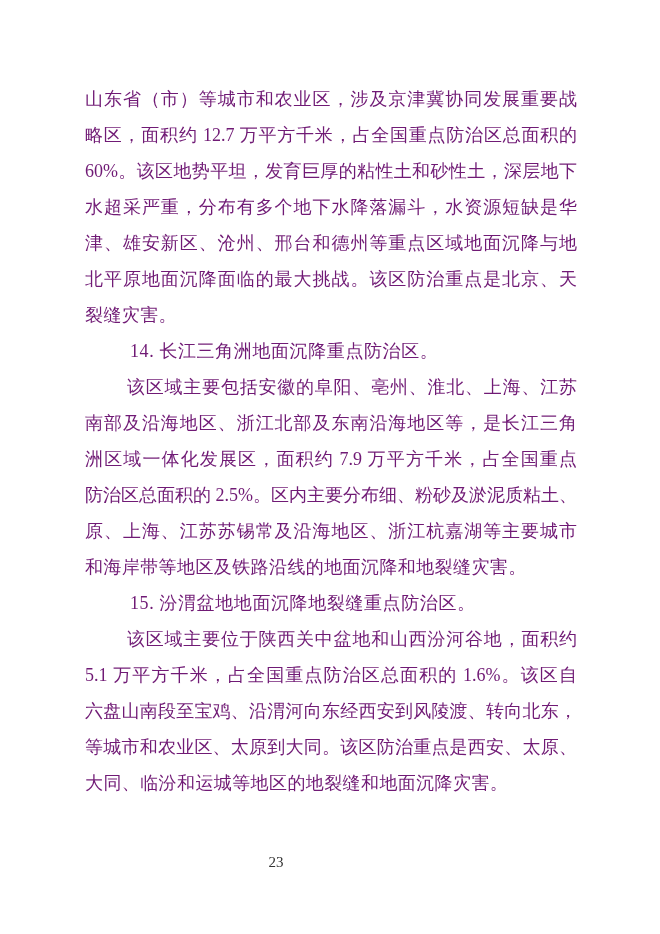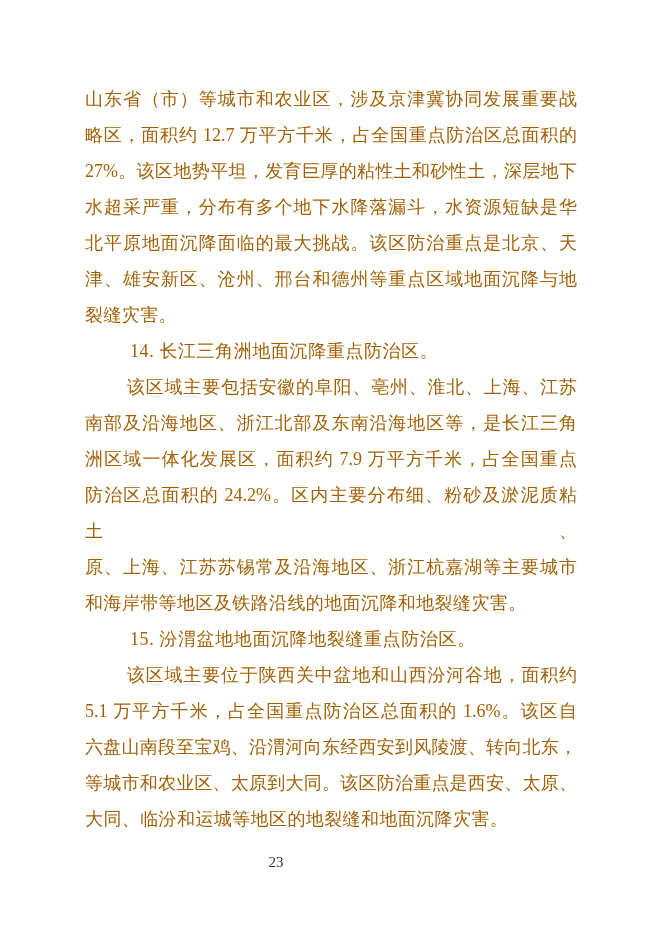--- a/index.html
+++ b/index.html
@@ -18,21 +18,21 @@
   }
   .text-block {
     position: absolute;
     left: 85px;
     top: 81px;
     width: 492px;
   }
   .line {
     font-size: 18px;
     line-height: 36px;
-    color: #a16207;
+    color: #701a75;
     width: 100%;
   }
   
   .j {
     text-align: justify;
     text-align-last: justify;
   }
   
   .l {
     text-align: left;
@@ -58,32 +58,32 @@
   }
 </style>
 </head>
 <body>
 
 <div class="page">
   <div class="text-block">
 
     <div class="line j">山东省（市）等城市和农业区，涉及京津冀协同发展重要战</div>
     <div class="line j">略区，面积约 12.7 万平方千米，占全国重点防治区总面积的</div>
-    <div class="line j">27%。该区地势平坦，发育巨厚的粘性土和砂性土，深层地下</div>
+    <div class="line j">60%。该区地势平坦，发育巨厚的粘性土和砂性土，深层地下</div>
     <div class="line j">水超采严重，分布有多个地下水降落漏斗，水资源短缺是华</div>
+    <div class="line j">津、雄安新区、沧州、邢台和德州等重点区域地面沉降与地</div>
     <div class="line j">北平原地面沉降面临的最大挑战。该区防治重点是北京、天</div>
-    <div class="line j">津、雄安新区、沧州、邢台和德州等重点区域地面沉降与地</div>
     <div class="line l">裂缝灾害。</div>
 
     <div class="line heading">14. 长江三角洲地面沉降重点防治区。</div>
 
     <div class="line j indent">该区域主要包括安徽的阜阳、亳州、淮北、上海、江苏</div>
     <div class="line j">南部及沿海地区、浙江北部及东南沿海地区等，是长江三角</div>
     <div class="line j">洲区域一体化发展区，面积约 7.9 万平方千米，占全国重点</div>
-    <div class="line j">防治区总面积的 24.2%。区内主要分布细、粉砂及淤泥质粘土、</div>
+    <div class="line j">防治区总面积的 2.5%。区内主要分布细、粉砂及淤泥质粘土、</div>
     <div class="line j">原、上海、江苏苏锡常及沿海地区、浙江杭嘉湖等主要城市</div>
     <div class="line l">和海岸带等地区及铁路沿线的地面沉降和地裂缝灾害。</div>
 
     <div class="line heading">15. 汾渭盆地地面沉降地裂缝重点防治区。</div>
 
     <div class="line j indent">该区域主要位于陕西关中盆地和山西汾河谷地，面积约</div>
     <div class="line j">5.1 万平方千米，占全国重点防治区总面积的 1.6%。该区自</div>
     <div class="line j">六盘山南段至宝鸡、沿渭河向东经西安到风陵渡、转向北东，</div>
     <div class="line j">等城市和农业区、太原到大同。该区防治重点是西安、太原、</div>
     <div class="line l">大同、临汾和运城等地区的地裂缝和地面沉降灾害。</div>

